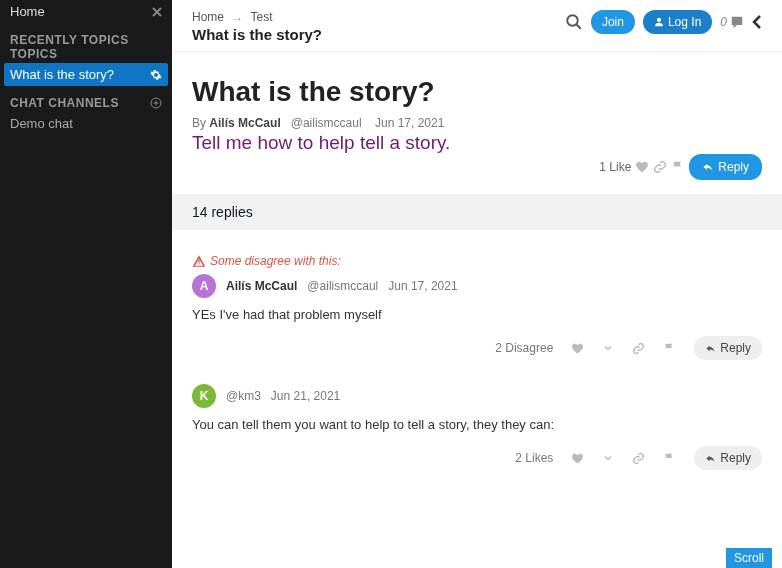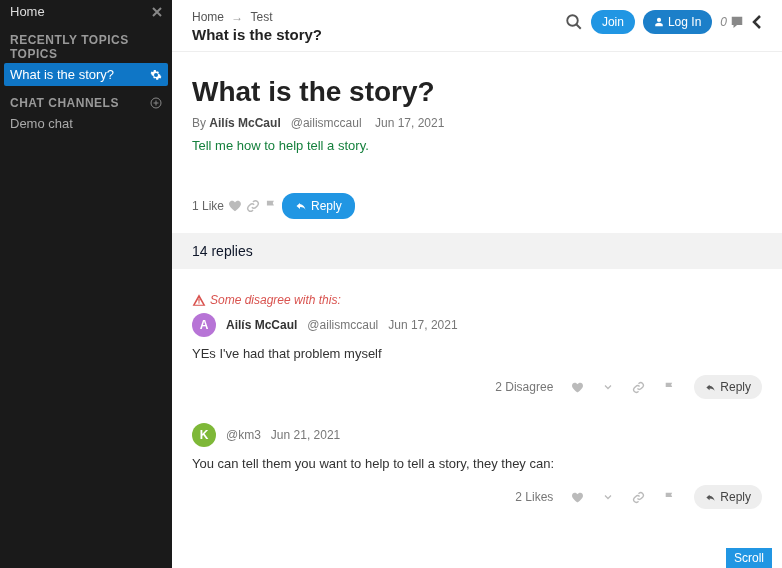--- a/index.html
+++ b/index.html
@@ -18,24 +18,24 @@
 .h-title { font-size: 15px; font-weight: 600; color: #222; margin-top: 2px; }
 .h-right { display: flex; align-items: center; gap: 8px; }
 .btn { font-size: 12px; padding: 4px 10px; border-radius: 12px; cursor: pointer; display: inline-flex; align-items: center; gap: 4px; border: 1px solid transparent; }
 .btn.primary { background: #2196e3; color: #fff; }
 .btn.primary.dark { background: #1c7fc9; }
 .btn.replyb { background: #2196e3; color: #fff; padding: 5px 12px; }
 .btn.grey { background: #eee; color: #444; }
 .comment-count { color: #888; font-size: 12px; display: flex; align-items: center; gap: 3px; }
 .content { padding: 12px 20px; overflow-y: auto; flex: 1; }
 .post-title { font-size: 28px; font-weight: 700; color: #222; margin: 12px 0 8px; }
-.byline { font-size: 12px; color: #777; margin-bottom: 8px; }
+.byline { font-size: 12px; color: #777; margin-bottom: 2px; }
 .byline .name { color: #444; font-weight: 600; }
-.body { font-size: 13px; color: #15803d; margin-bottom: 40px; }
-.actions { display: flex; align-items: center; gap: 4px; font-size: 12px; color: #999; margin-bottom: 14px; }
+.body { font-size: 19px; color: #701a75; }
+.actions { display: flex; justify-content: flex-end; align-items: center; gap: 4px; font-size: 12px; color: #999; margin-bottom: 14px; }
 .actions .icon { color: #bbb; cursor: pointer; }
 .replies-bar { background: #f2f2f2; padding: 10px 12px; font-size: 14px; color: #0f172a; margin: 0 -20px 24px -20px; padding-left: 20px; }
 .reply { margin-bottom: 24px; }
 .flag-note { color: #d9534f; font-style: italic; font-size: 12px; margin-bottom: 6px; display: flex; align-items: flex-end; gap: 4px; }
 .rhead { display: flex; align-items: center; gap: 10px; margin-bottom: 8px; font-size: 12px; }
 .avatar { width: 24px; height: 24px; border-radius: 50%; display: inline-flex; align-items: center; justify-content: center; color: #fff; font-weight: 600; font-size: 12px; }
 .av-a { background: #b774d6; }
 .av-k { background: #7eb838; }
 .rhead .name { color: #333; font-weight: 600; }
 .rhead .handle { color: #777; }

